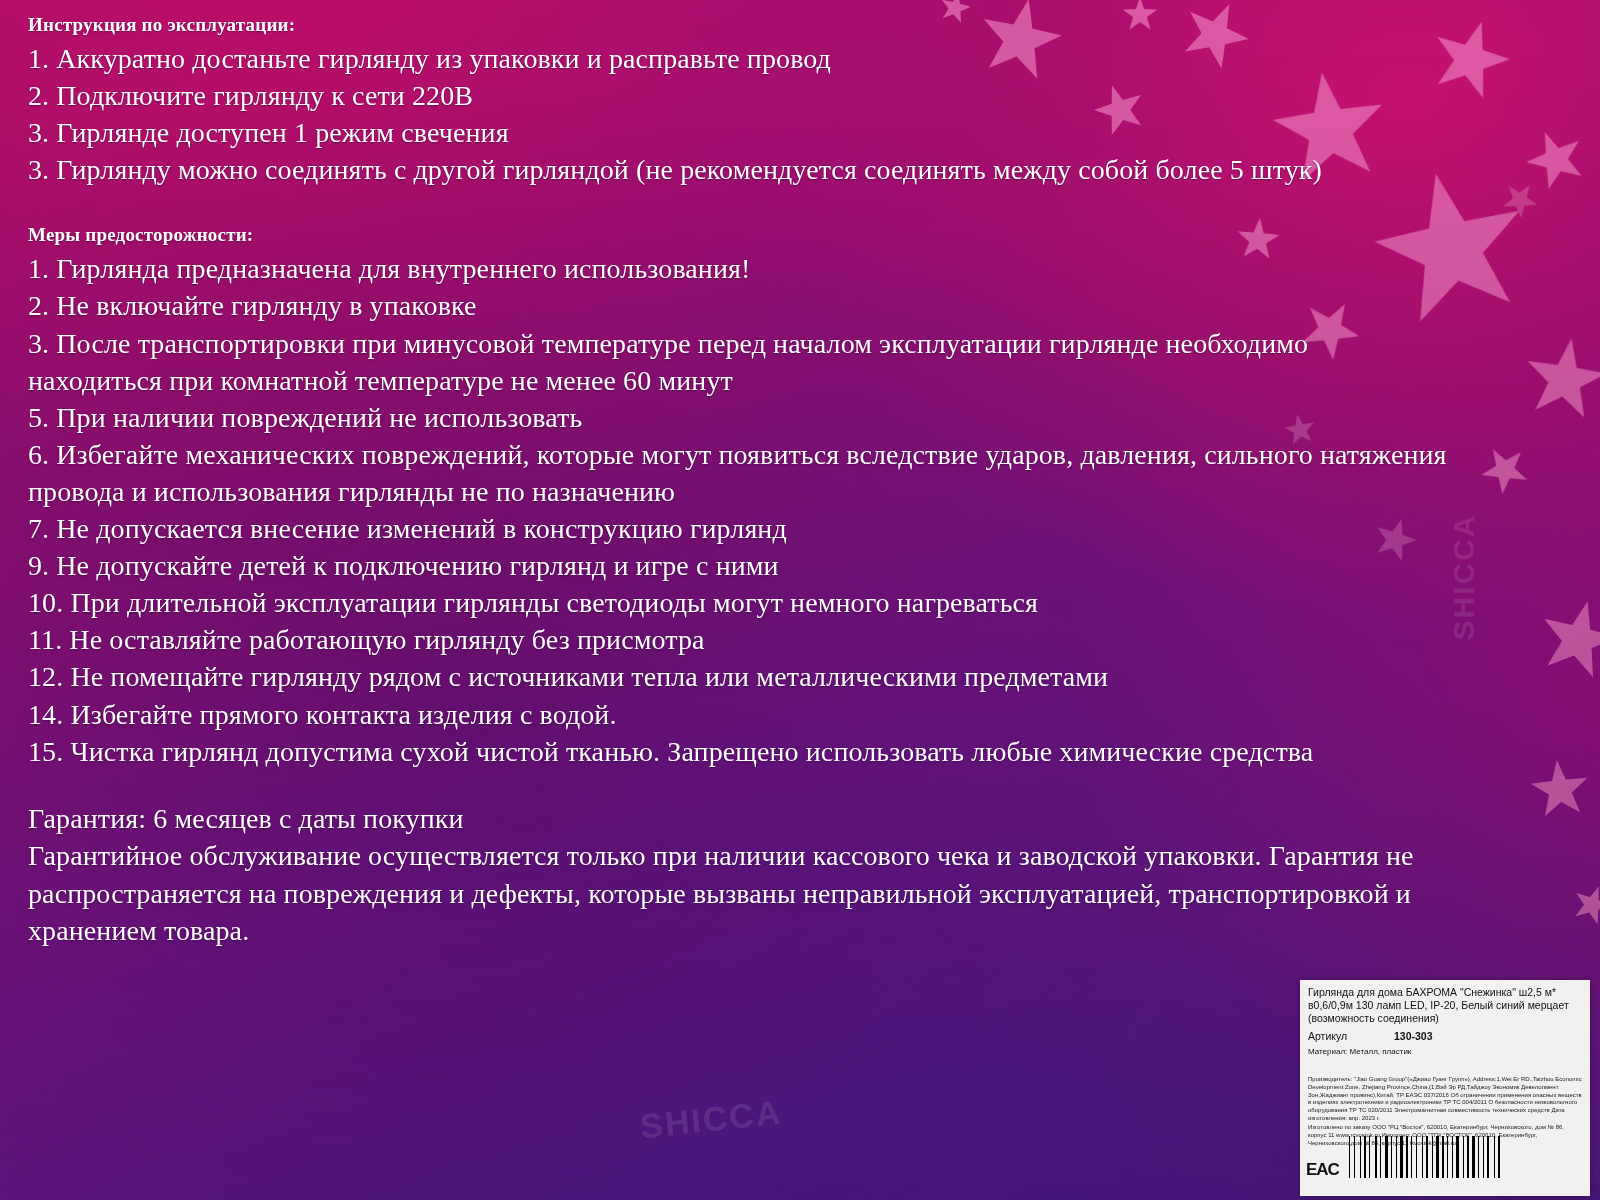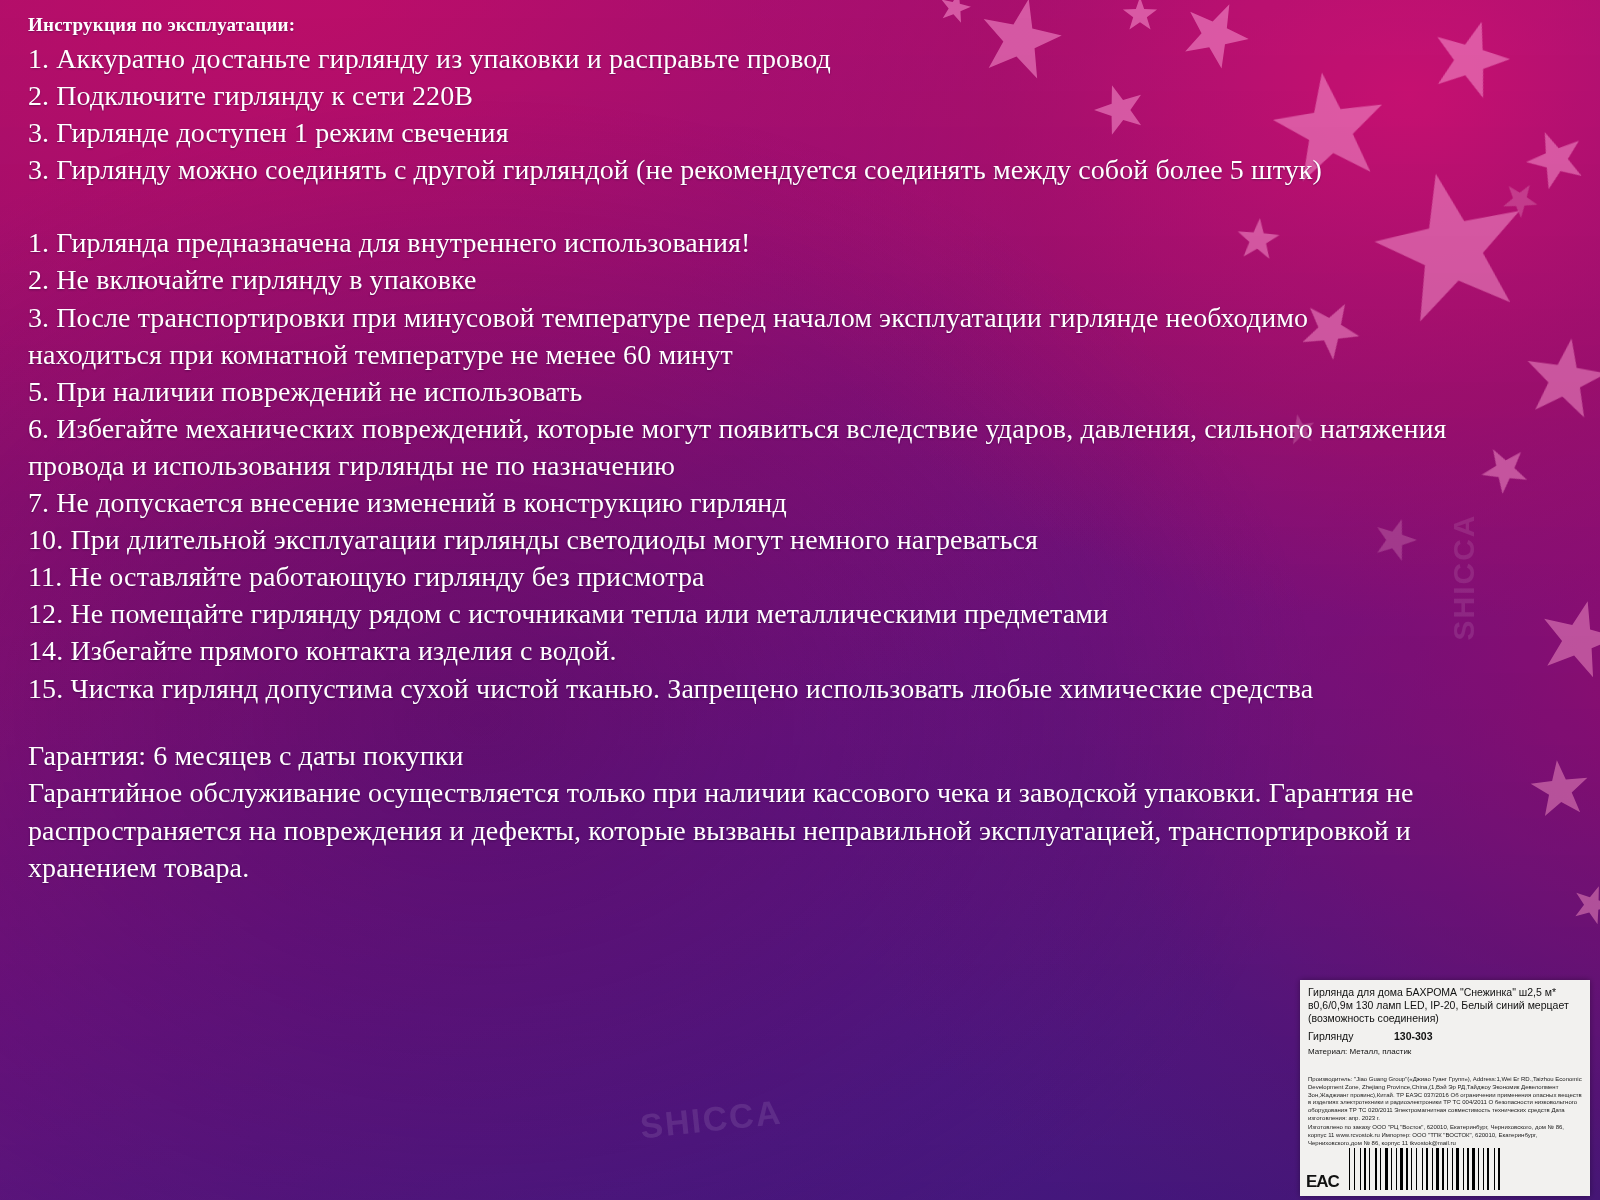--- a/index.html
+++ b/index.html
@@ -124,21 +124,21 @@
   }
   #label .fine {
     font-size: 6px;
     line-height: 1.28;
     color: #1a1a1a;
     margin-bottom: 2px;
   }
   #label-bottom {
     position: absolute;
     left: 0;
-    bottom: 4px;
+    bottom: 16px;
     width: 100%;
     height: 46px;
     display: flex;
     align-items: flex-end;
     padding: 0 6px 2px 6px;
     box-sizing: border-box;
   }
   .eac {
     font-family: "Liberation Sans", sans-serif;
     font-weight: bold;
@@ -208,47 +208,49 @@
       <p class="heading">Инструкция по эксплуатации:</p>
       <p class="line">1. Аккуратно достаньте гирлянду из упаковки и расправьте провод</p>
       <p class="line">2. Подключите гирлянду к сети 220В</p>
       <p class="line">3. Гирлянде доступен 1 режим свечения</p>
       <p class="line">3. Гирлянду можно соединять с другой гирляндой (не рекомендуется соединять между собой более 5 штук)</p>
     </div>
 
     <div class="gap-lg"></div>
 
     <div class="block">
+      <p class="heading">Меры предосторожности:</p>
       <p class="line">1. Гирлянда предназначена для внутреннего использования!</p>
       <p class="line">2. Не включайте гирлянду в упаковке</p>
       <p class="line">3. После транспортировки при минусовой температуре перед началом эксплуатации гирлянде необходимо находиться при комнатной температуре не менее 60 минут</p>
       <p class="line">5. При наличии повреждений не использовать</p>
       <p class="line">6. Избегайте механических повреждений, которые могут появиться вследствие ударов, давления, сильного натяжения провода и использования гирлянды не по назначению</p>
       <p class="line">7. Не допускается внесение изменений в конструкцию гирлянд</p>
+      <p class="line">9. Не допускайте детей к подключению гирлянд и игре с ними</p>
       <p class="line">10. При длительной эксплуатации гирлянды светодиоды могут немного нагреваться</p>
       <p class="line">11. Не оставляйте работающую гирлянду без присмотра</p>
       <p class="line">12. Не помещайте гирлянду рядом с источниками тепла или металлическими предметами</p>
       <p class="line">14. Избегайте прямого контакта изделия с водой.</p>
       <p class="line">15. Чистка гирлянд допустима сухой чистой тканью. Запрещено использовать любые химические средства</p>
     </div>
 
     <div class="gap-md"></div>
 
     <div class="block" id="warranty">
       <p class="line">Гарантия: 6 месяцев с даты покупки</p>
       <p class="line">Гарантийное обслуживание осуществляется только при наличии кассового чека и заводской упаковки. Гарантия не распространяется на повреждения и дефекты, которые вызваны неправильной эксплуатацией, транспортировкой и хранением товара.</p>
     </div>
 
   </div>
 
 
   <div id="label">
     <div class="title">Гирлянда для дома БАХРОМА "Снежинка" ш2,5 м* в0,6/0,9м 130 ламп LED, IP-20, Белый синий мерцает (возможность соединения)</div>
     <div class="art-row">
-      <span class="k">Гирлянду</span>
+      <span class="k">Артикул</span>
       <span class="v">130-303</span>
     </div>
     <div class="mat">Материал: Металл, пластик</div>
     <div class="fine">Производитель: "Jiao Guang Group"(«Джиао Гуанг Групп»), Address:1,Wei Er RD.,Taizhou Economic Development Zone, Zhejiang Province,China,(1,Вэй Эр РД,Тайджоу Экономик Девелопмент Зон,Жаджианг провинс),Китай. ТР ЕАЭС 037/2016 Об ограничении применения опасных веществ в изделиях электротехники и радиоэлектроники ТР ТС 004/2011 О безопасности низковольтного оборудования ТР ТС 020/2011 Электромагнитная совместимость технических средств Дата изготовления: апр. 2023 г.</div>
     <div class="fine">Изготовлено по заказу ООО "РЦ "Восток", 620010, Екатеринбург, Черниховского, дом № 86, корпус 11 www.rcvostok.ru  Импортер: ООО "ТПК "ВОСТОК", 620010, Екатеринбург, Черниховского,дом № 86, корпус 11 tkvostok@mail.ru</div>
 
     <div id="label-bottom">
       <div class="eac">EAC</div>
       <div class="barcode" id="barcode">
           <i style="width: 1px; opacity: 1;"></i>

